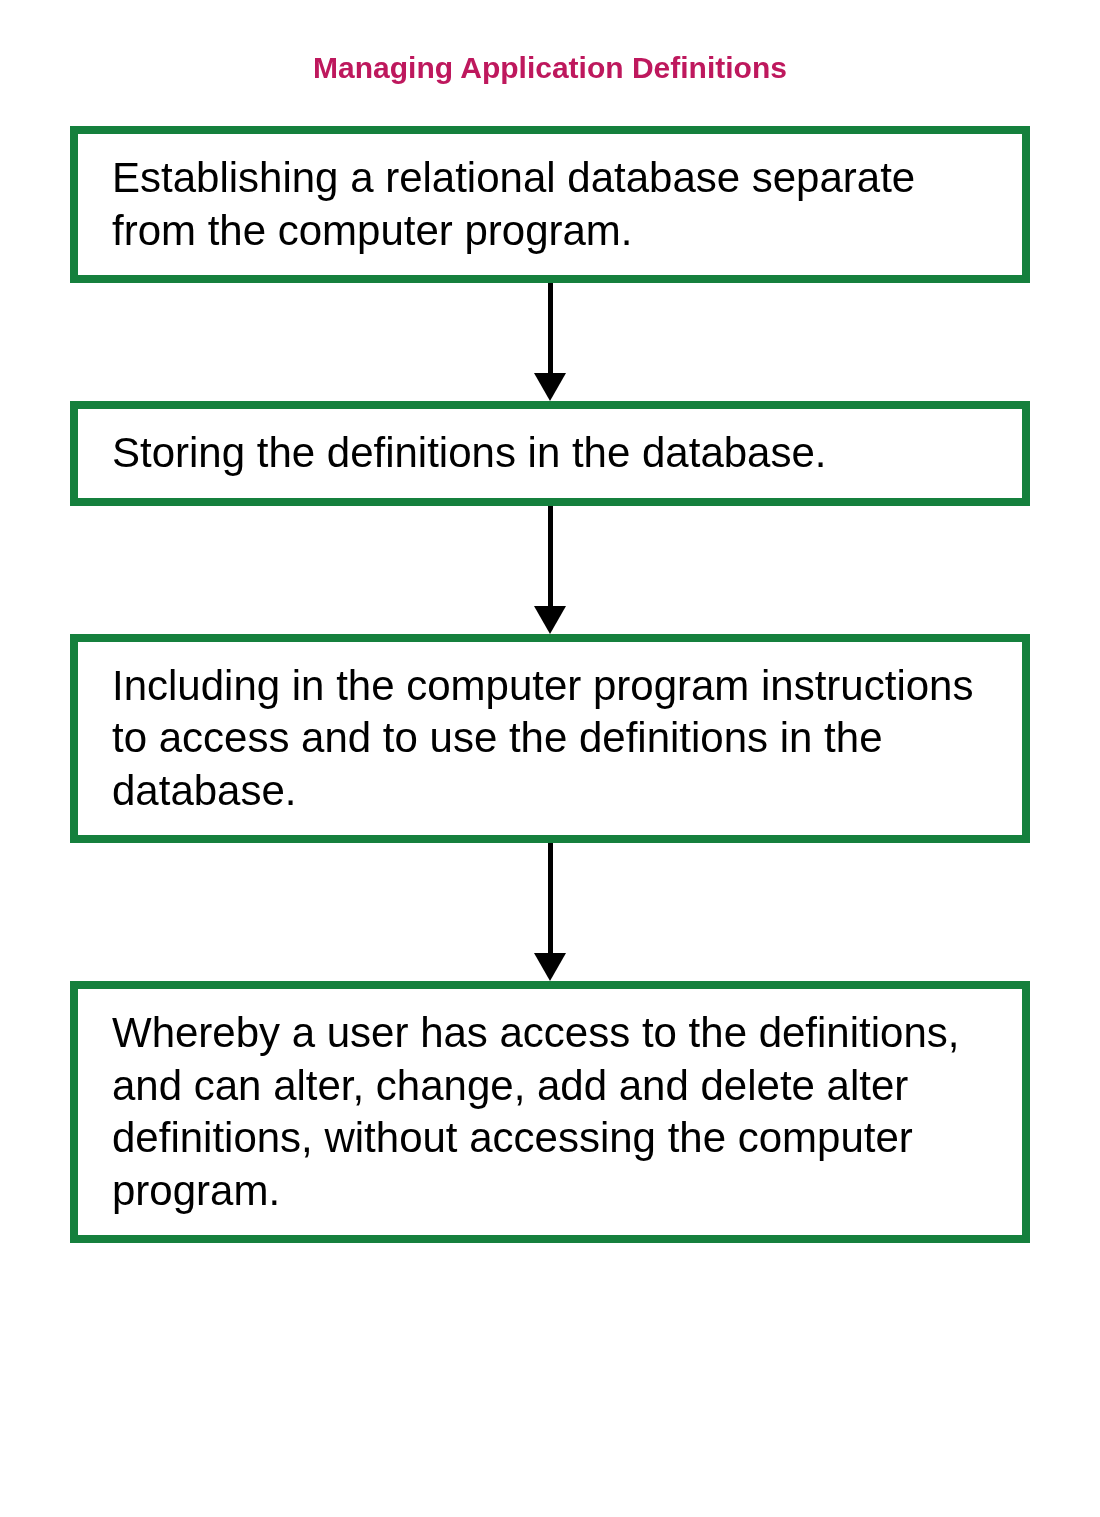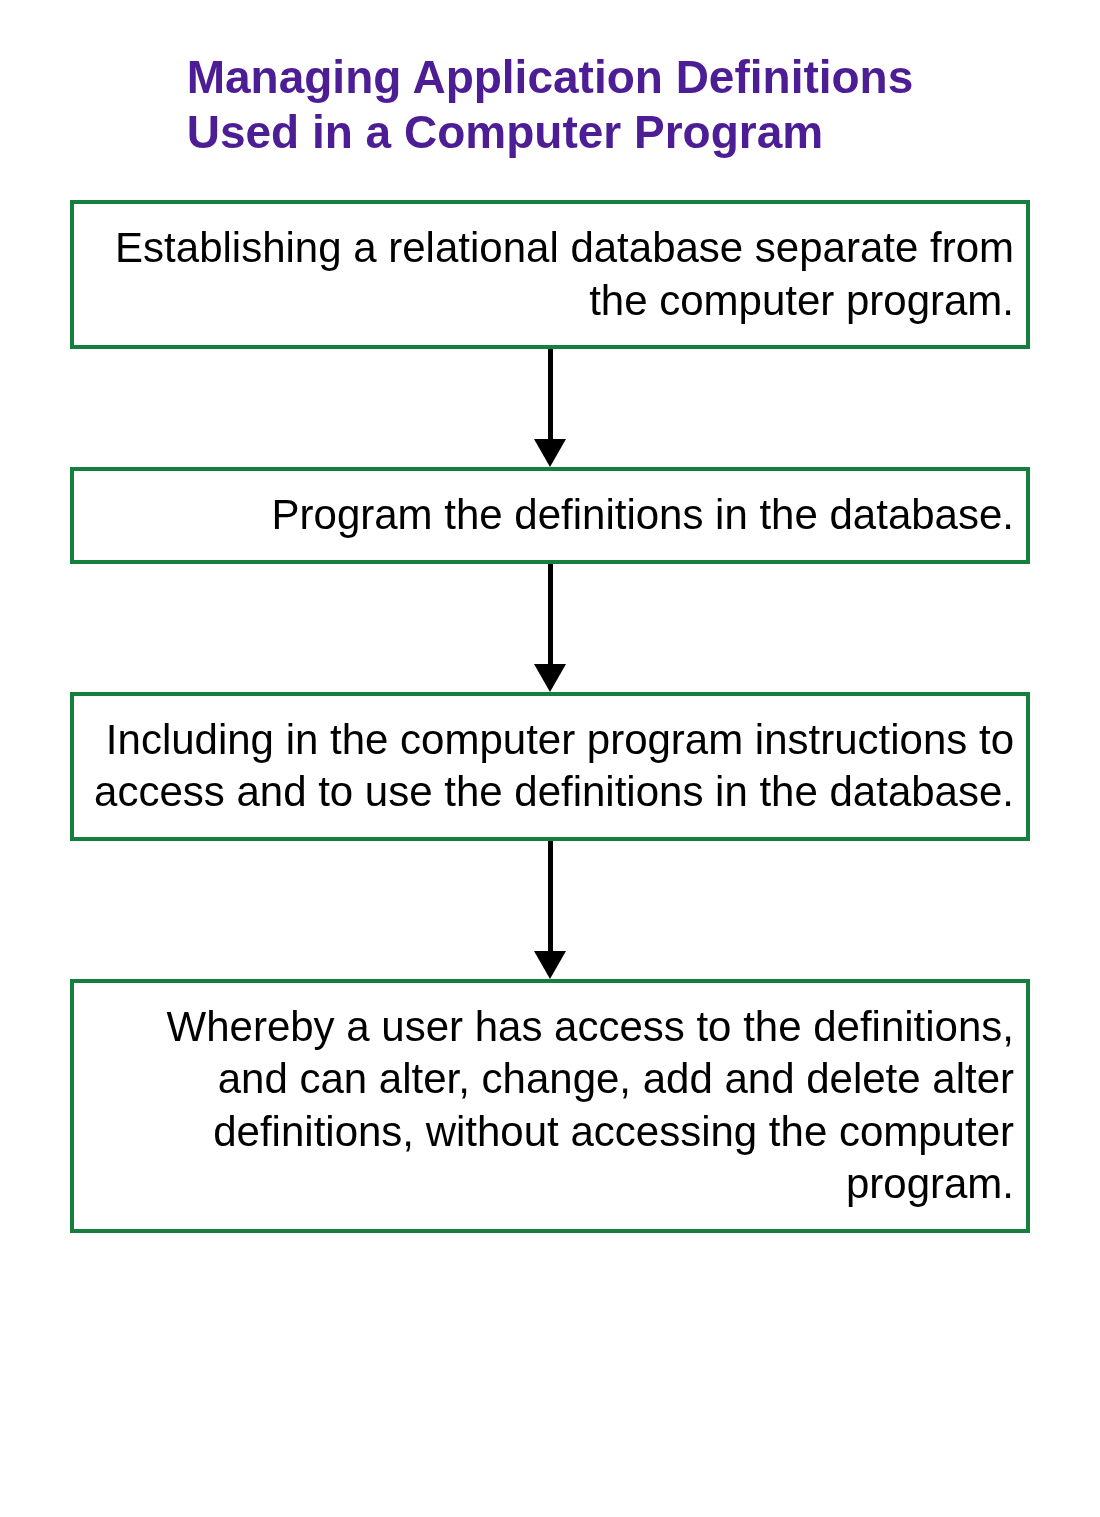--- a/index.html
+++ b/index.html
@@ -11,31 +11,32 @@
       width: 1100px;
       height: 1517px;
       background: #ffffff;
       font-family: Arial, Helvetica, sans-serif;
       display: flex;
       flex-direction: column;
       align-items: center;
       padding: 50px 60px;
     }
     .title {
-      font-size: 46px;
+      font-size: 30px;
       font-weight: 700;
+      text-align: center;
       line-height: 1.2;
       margin-bottom: 40px;
-      color: #4c1d95;
+      color: #be185d;
     }
     .flow-box {
       width: 960px;
-      border: 4px solid #15803d;
-      padding: 18px 12px;
-      text-align: right;
+      border: 8px solid #15803d;
+      padding: 18px 34px;
+      text-align: left;
       font-size: 42px;
       line-height: 1.25;
       color: #000;
       font-weight: 400;
       background: #fff;
     }
     .arrow {
       display: flex;
       flex-direction: column;
       align-items: center;
@@ -51,34 +52,33 @@
       border-left: 16px solid transparent;
       border-right: 16px solid transparent;
       border-top: 28px solid #000;
     }
   </style>
 </head>
 <body>
 
 <div class="title">
   <span>Managing Application Definitions</span><br>
-  <span>Used in a Computer Program</span>
 </div>
 
 <div class="flow-box">
   <span>Establishing a relational database separate from the computer program.</span>
 </div>
 
 <div class="arrow">
   <div class="arrow-line" style="height:90px"></div>
   <div class="arrow-head"></div>
 </div>
 
 <div class="flow-box">
-  <span>Program the definitions in the database.</span>
+  <span>Storing the definitions in the database.</span>
 </div>
 
 <div class="arrow">
   <div class="arrow-line" style="height:100px"></div>
   <div class="arrow-head"></div>
 </div>
 
 <div class="flow-box">
   <span>Including in the computer program instructions to access and to use the definitions in the database.</span>
 </div>

